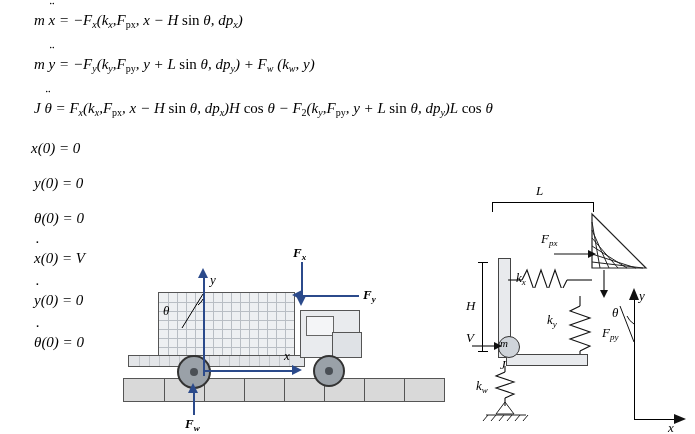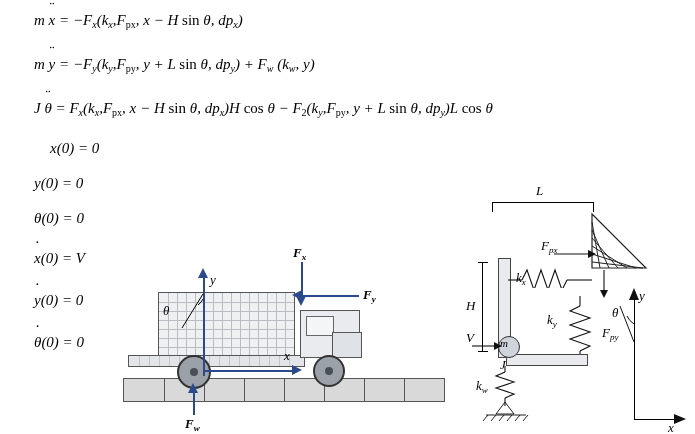--- a/index.html
+++ b/index.html
@@ -86,21 +86,21 @@
     </div>
 
     <div class="eq" style="left:4px;top:12px;">
       <i>m</i> <span class="ddot"><i>x</i></span> = −<i>F</i><span class="sub">x</span>(<i>k</i><span class="sub">x</span>,<i>F</i><span class="subrm">px</span>, <i>x</i> − <i>H</i> <span class="rm">sin</span> <i>θ</i>, <i>dp</i><span class="sub">x</span>)
     </div>
 
     <div class="eq" style="left:4px;top:100px;">
       <i>J</i> <span class="ddot"><i>θ</i></span> = <i>F</i><span class="sub">x</span>(<i>k</i><span class="sub">x</span>,<i>F</i><span class="subrm">px</span>, <i>x</i> − <i>H</i> <span class="rm">sin</span> <i>θ</i>, <i>dp</i><span class="sub">x</span>)<i>H</i> <span class="rm">cos</span> <i>θ</i> − <i>F</i><span class="subrm">2</span>(<i>k</i><span class="sub">y</span>,<i>F</i><span class="subrm">py</span>, <i>y</i> + <i>L</i> <span class="rm">sin</span> <i>θ</i>, <i>dp</i><span class="sub">y</span>)<i>L</i> <span class="rm">cos</span> <i>θ</i>
     </div>
 
-    <div class="eq" style="left:20px;top:140px;font-family:Liberation Serif, serif;"><i>x</i>(0) = 0</div>
+    <div class="eq" style="left:1px;top:140px;font-family:Liberation Serif, serif;"><i>x</i>(0) = 0</div>
     <div class="eq" style="left:4px;top:175px;"><i>y</i>(0) = 0</div>
     <div class="eq" style="left:4px;top:210px;"><i>θ</i>(0) = 0</div>
 
     <div class="eq" style="left:4px;top:250px;"><span class="dot1"><i>x</i></span>(0) = <i>V</i></div>
     <div class="eq" style="left:4px;top:292px;"><span class="dot1"><i>y</i></span>(0) = 0</div>
     <div class="eq" style="left:4px;top:334px;"><span class="dot1"><i>θ</i></span>(0) = 0</div>
   </div>
 
   <div class="fig">
 
@@ -222,21 +222,21 @@
       <line x1="0" y1="18" x2="14" y2="18" stroke="#111" stroke-width="1.1"></line>
       <polyline points="14,18 19,8 26,28 33,8 40,28 47,8 54,28 59,18" fill="none" stroke="#111" stroke-width="1.1"></polyline>
       <line x1="59" y1="18" x2="84" y2="18" stroke="#111" stroke-width="1.1"></line>
     </svg>
     <div class="lbl" style="left:516px;top:270px;"><span>k</span><span class="lblsub">x</span></div>
 
     <svg style="position:absolute;left:552px;top:238px;width:46px;height:22px;">
       <line x1="2" y1="16" x2="38" y2="16" stroke="#111" stroke-width="1.1"></line>
       <polygon points="44,16 36,12 36,20" fill="#111"></polygon>
     </svg>
-    <div class="lbl" style="left:541px;top:238px;"><span>F</span><span class="lblsub">px</span></div>
+    <div class="lbl" style="left:541px;top:231px;"><span>F</span><span class="lblsub">px</span></div>
 
     <svg style="position:absolute;left:596px;top:268px;width:22px;height:34px;">
       <line x1="8" y1="2" x2="8" y2="24" stroke="#111" stroke-width="1.1"></line>
       <polygon points="8,30 4,22 12,22" fill="#111"></polygon>
     </svg>
     <div class="lbl" style="left:602px;top:281px;margin-top:44px;"><span>F</span><span class="lblsub">py</span></div>
 
     <svg style="position:absolute;left:566px;top:296px;width:28px;height:66px;">
       <line x1="14" y1="0" x2="14" y2="10" stroke="#111" stroke-width="1.1"></line>
       <polyline points="14,10 4,15 24,22 4,29 24,36 4,43 24,50 14,55" fill="none" stroke="#111" stroke-width="1.1"></polyline>

